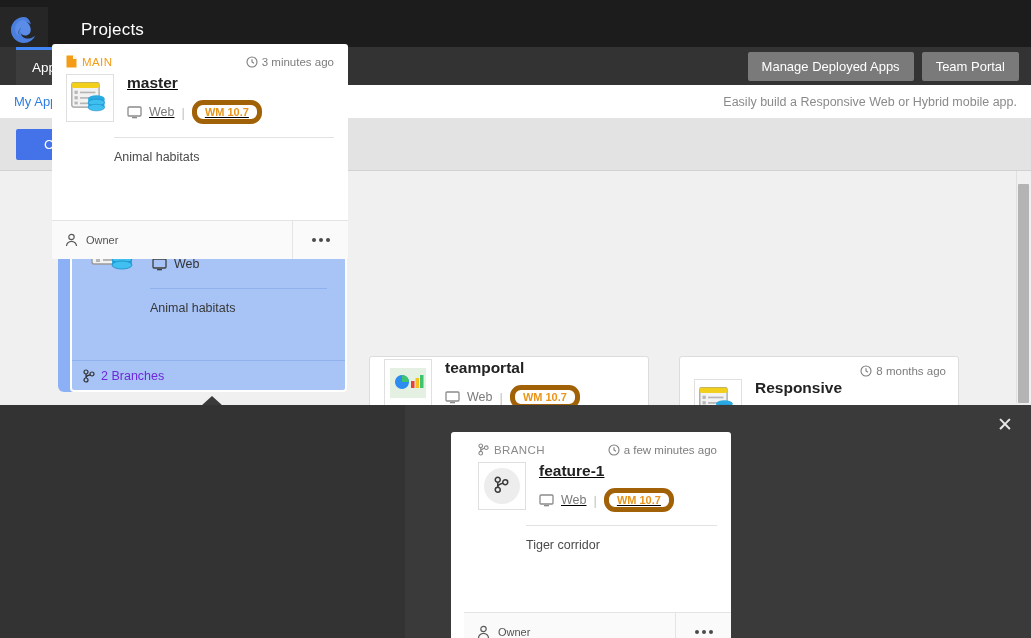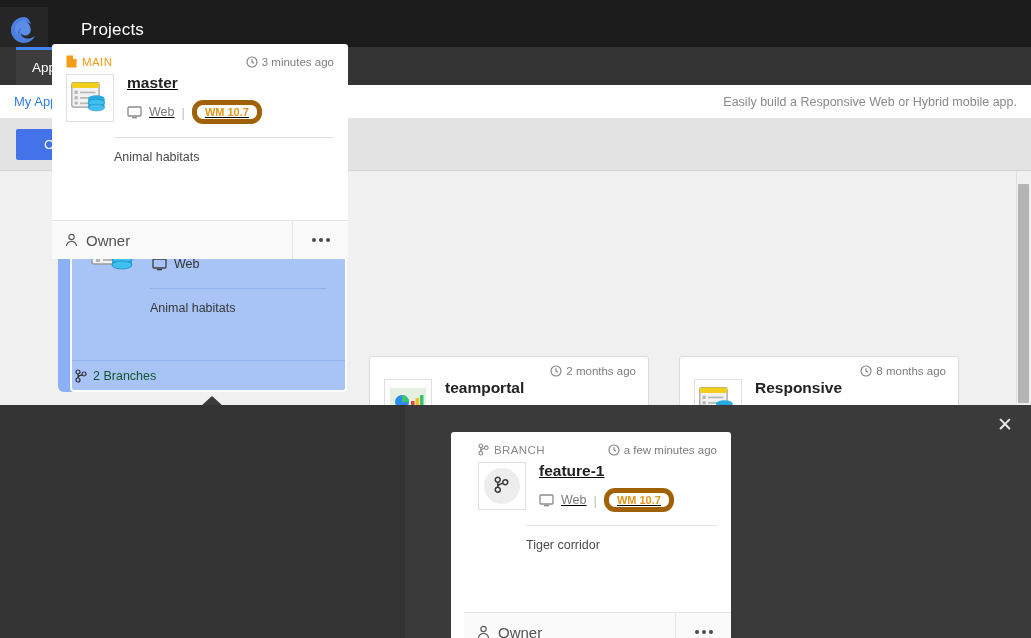--- a/index.html
+++ b/index.html
@@ -102,21 +102,21 @@
   .folder-inner .card-top { padding: 18px 18px 0 18px; display: flex; gap: 14px; }
   .folder-title { font-size: 16px; font-weight: bold; color: #2a2a2a; }
   .folder-meta { display: flex; align-items: center; gap: 7px; margin-top: 9px; }
   .folder-sep {
     margin: 14px 18px 0 78px; height: 1px; background: #8fb1ec;
   }
   .folder-desc { margin: 12px 18px 0 78px; font-size: 12.5px; color: #373737; }
   .folder-foot {
     position: absolute; left: 0; bottom: 0; width: 100%; height: 30px;
     border-top: 1px solid #8fb1ec; display: flex; align-items: center;
-    padding-left: 3px; gap: 6px; font-size: 12.5px; color: #14532d;
+    padding-left: 11px; gap: 6px; font-size: 12.5px; color: #6d28d9;
   }
   .folder-pointer {
     position: absolute; left: 201px; top: 396px; width: 0; height: 0;
     border-left: 11px solid transparent; border-right: 11px solid transparent;
     border-bottom: 10px solid #3a3a3a;
   }
 
   
   .app-card {
     position: absolute; top: 185px; width: 280px; height: 203px;
@@ -142,21 +142,21 @@
   .card-desc {
     margin: 11px 14px 0 62px; font-size: 12.5px; color: #4a4a4a;
     line-height: 17px;
   }
   .card-foot {
     margin-top: auto; height: 39px; border-top: 1px solid #e4e4e4;
     display: flex; align-items: stretch; background: #fafafa;
   }
   .card-foot-owner {
     flex: 1; display: flex; align-items: center; gap: 8px;
-    padding-left: 13px; font-size: 15px; color: #525252;
+    padding-left: 13px; font-size: 11px; color: #525252;
   }
   .card-foot-menu {
     width: 56px; border-left: 1px solid #e4e4e4;
     display: flex; align-items: center; justify-content: center;
     cursor: pointer;
   }
   .dots { display: flex; gap: 3px; }
   .dots i { width: 4px; height: 4px; border-radius: 50%; background: #4a4a4a; display: block; }
 
   
@@ -224,20 +224,24 @@
         <path d="M15 5 C10 5 6 9 6 14 C6 17 7.5 19.5 9.5 21 C8.5 18 9.5 14.5 12.5 13 C10.5 15 11 18 13 19.5 C15.5 21.5 19.5 20.5 21 18 C23 14.5 21 9 17 6.5 C16.4 6 15.7 5 15 5 Z" fill="#5a8ce8"></path>
       </svg>
     </div>
     <div class="page-title">Projects</div>
   </div>
 
   <div class="tabbar">
     <div class="tab first active">Apps</div>
     <div class="tab">Prefabs</div>
     <div class="tab">Template Bundles</div>
+    <div class="tabbar-actions">
+      <button class="dark-btn">Manage Deployed Apps</button>
+      <button class="dark-btn">Team Portal</button>
+    </div>
   </div>
 
   <div class="subbar">
     <div class="subnav">
       <div class="subnav-item active">My Apps</div>
       <div class="subnav-item">Starter Apps</div>
     </div>
     <div class="subbar-hint">Easily build a Responsive Web or Hybrid mobile app.</div>
   </div>
 
@@ -288,27 +292,20 @@
             <circle cx="3" cy="11" r="2" fill="none" stroke="#303030" stroke-width="1.2"></circle>
             <circle cx="9" cy="5" r="2" fill="none" stroke="#303030" stroke-width="1.2"></circle>
             <path d="M3 5 L3 9 M3 9 Q3 6.5 7.2 5.8" fill="none" stroke="#303030" stroke-width="1.2"></path>
           </svg>
           <span>2 Branches</span>
         </div>
       </div>
     </div>
 
     <div class="app-card c2">
-      <div class="card-head">
-        <svg width="12" height="12" viewBox="0 0 12 12">
-          <circle cx="6" cy="6" r="5" fill="none" stroke="#7d7d7d" stroke-width="1.1"></circle>
-          <path d="M6 3.2 L6 6 L8 7.3" fill="none" stroke="#7d7d7d" stroke-width="1.1"></path>
-        </svg>
-        <span>2 months ago</span>
-      </div>
       <div class="card-main">
         <div class="icon-box">
           <svg width="38" height="38" viewBox="0 0 38 38">
             <rect x="1" y="4" width="36" height="30" fill="#e4f0e2"></rect>
             <path d="M13 18 m0,-7 a7,7 0 1,0 0.01,0 Z" fill="#2d8cf0"></path>
             <path d="M13 11 L13 18 L20 18 A7 7 0 0 0 13 11 Z" fill="#3ec46d"></path>
             <rect x="22" y="17" width="3.5" height="7" fill="#e8403a"></rect>
             <rect x="26.5" y="14" width="3.5" height="10" fill="#f4c020"></rect>
             <rect x="31" y="11" width="3.5" height="13" fill="#3ec46d"></rect>
           </svg>

